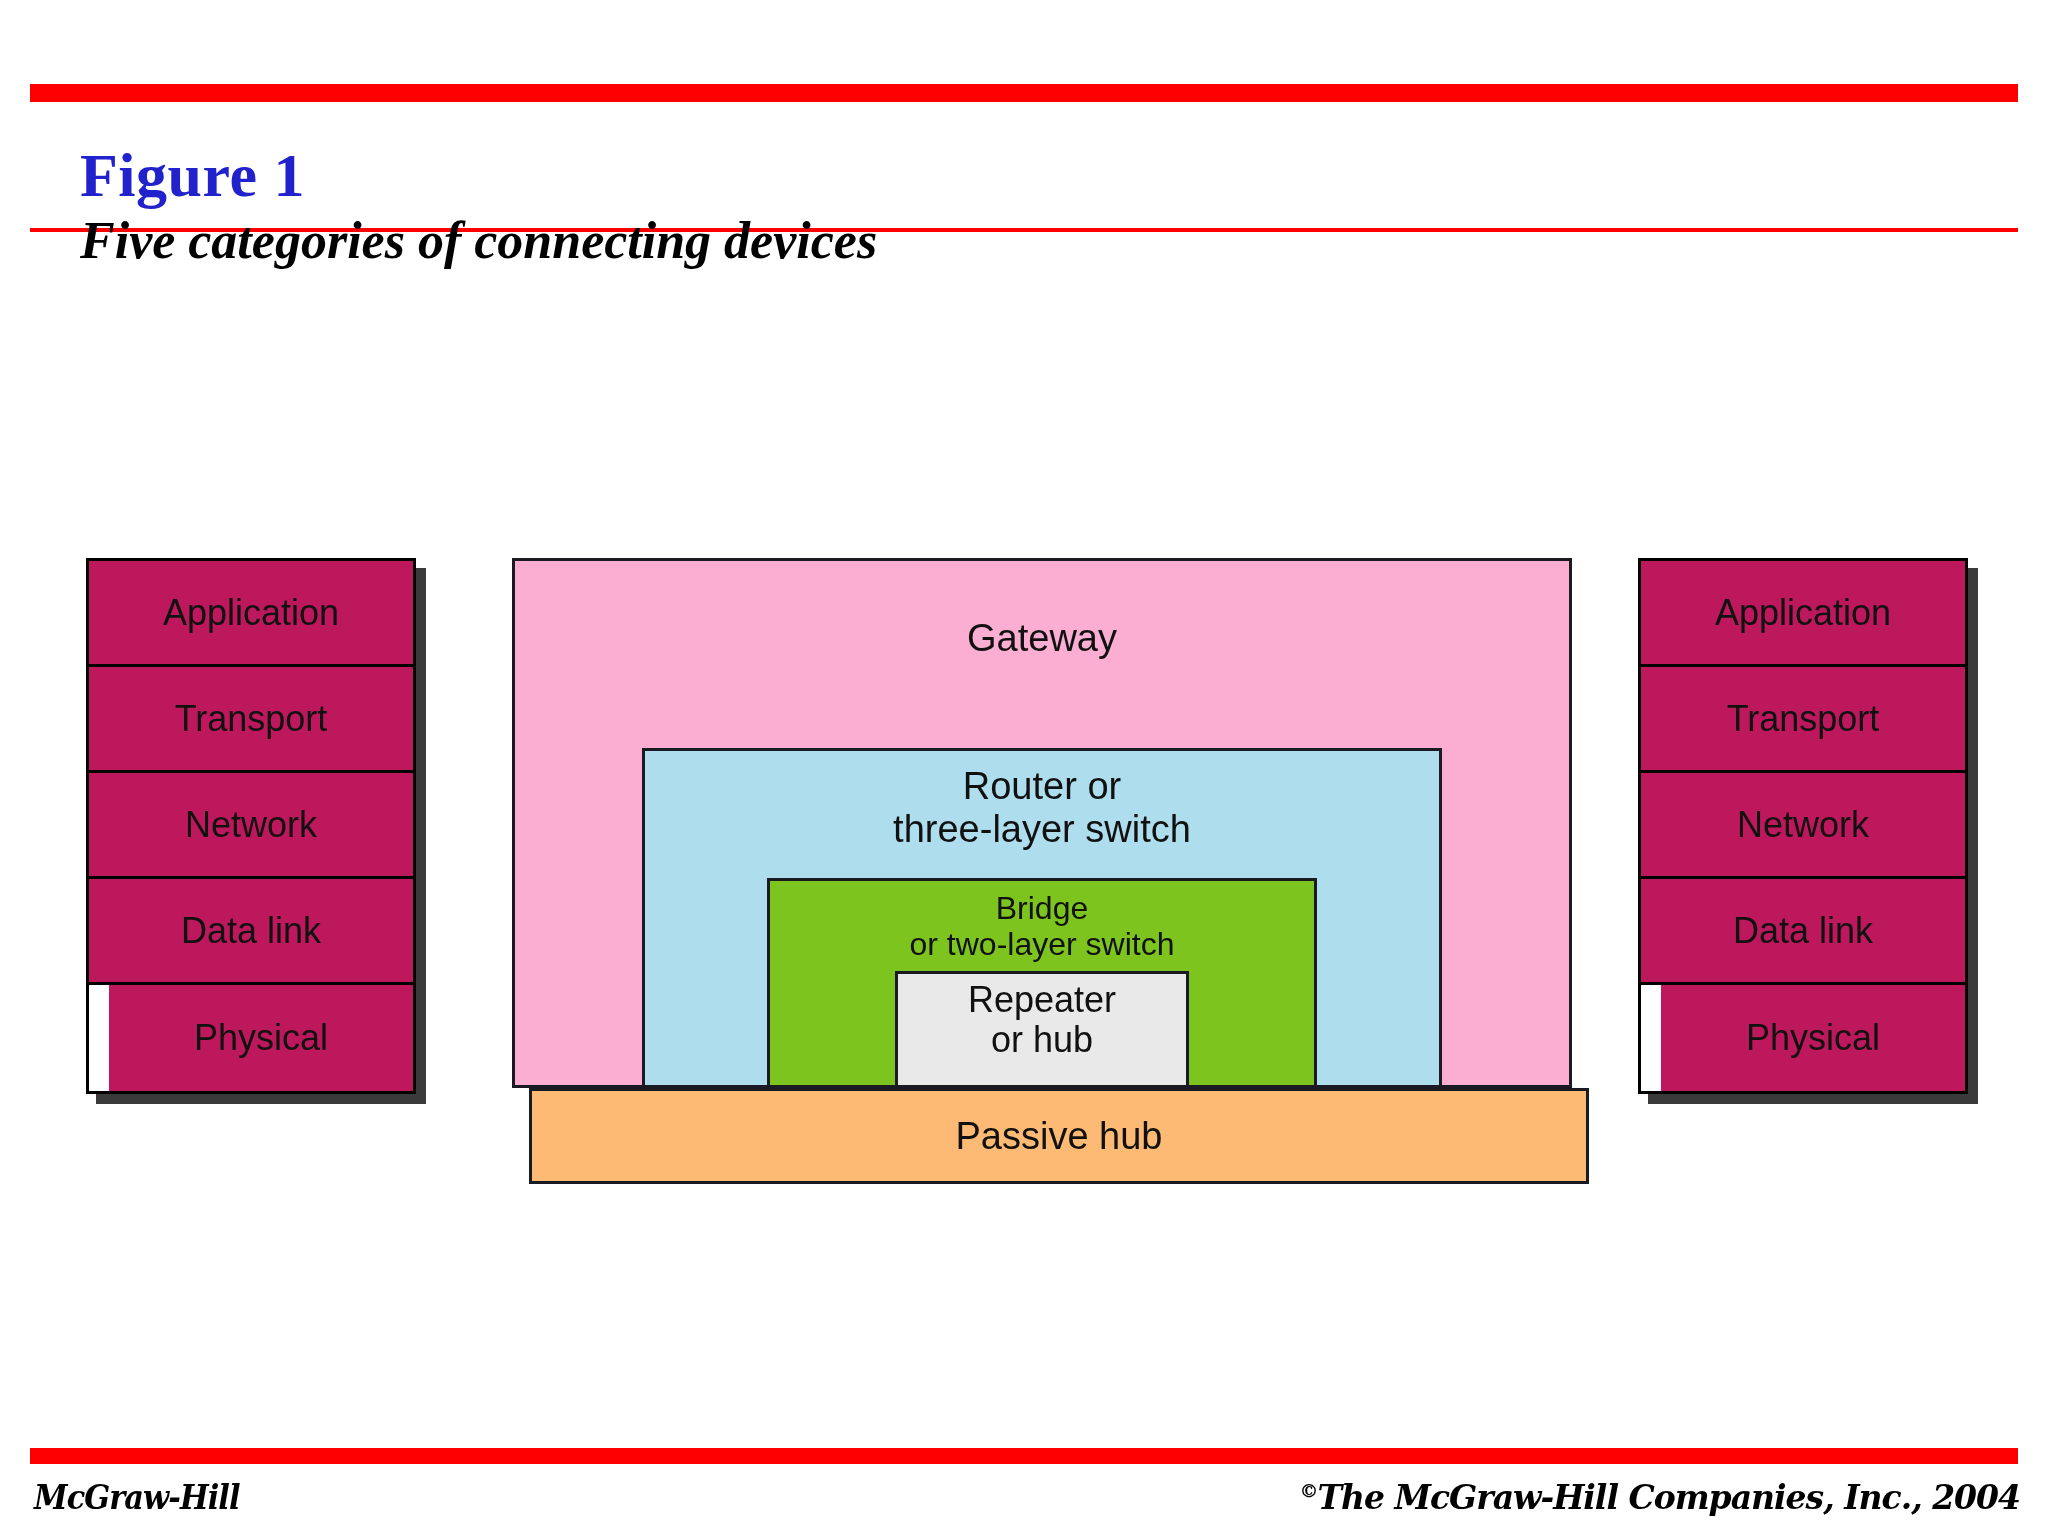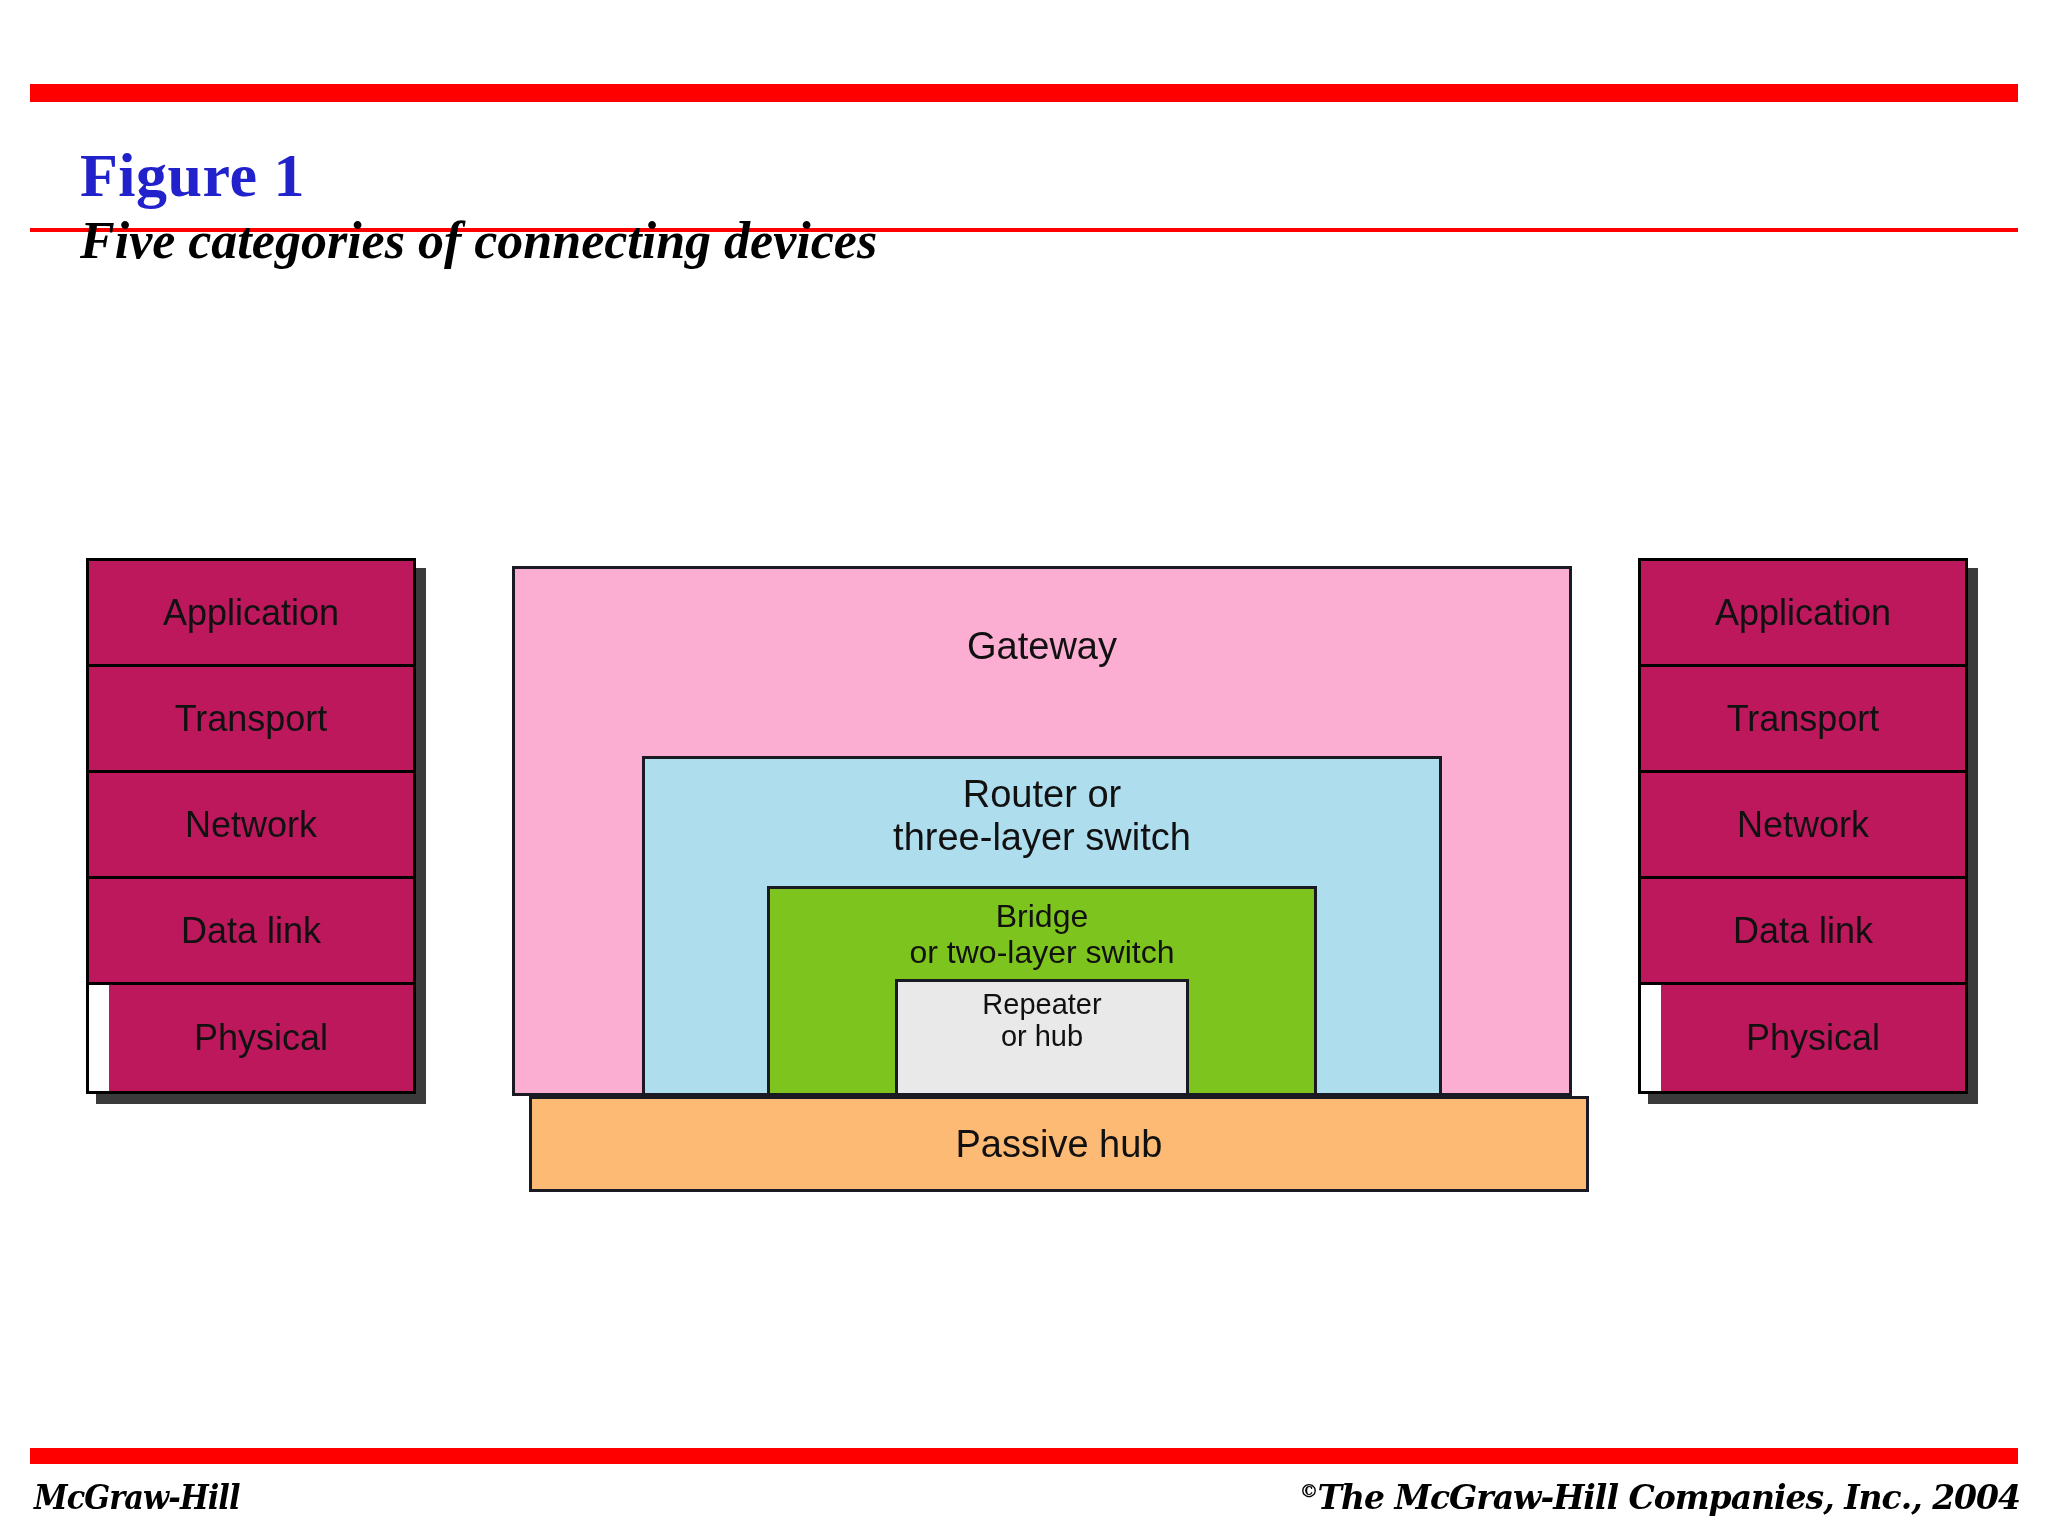--- a/index.html
+++ b/index.html
@@ -78,21 +78,20 @@
   }
   .stack-row:last-child { border-bottom: none; margin-left: 20px; }
 
   
   .diagram {
     position: absolute;
     left: 512px;
     top: 558px;
     width: 931px;
     height: 640px;
-    margin-top: 8px;
   }
   .layer {
     position: absolute;
     border: 3px solid #1a1a22;
     box-sizing: border-box;
     display: flex;
     justify-content: center;
     color: #111111;
     text-align: center;
     line-height: 1.12;
@@ -127,21 +126,21 @@
     background: #7DC41E;
     font-size: 32px;
   }
   .layer-bridge .layer-label { padding-top: 10px; }
 
   
   .layer-repeater {
     left: 383px; top: 413px;
     width: 294px; height: 117px;
     background: #E9E9E9;
-    font-size: 29px;
+    font-size: 36px;
   }
   .layer-repeater .layer-label { padding-top: 6px; }
 
   
   .layer-passive {
     left: 17px; top: 530px;
     width: 1060px; height: 96px;
     background: #fdba74;
     font-size: 38px;
     align-items: center;

